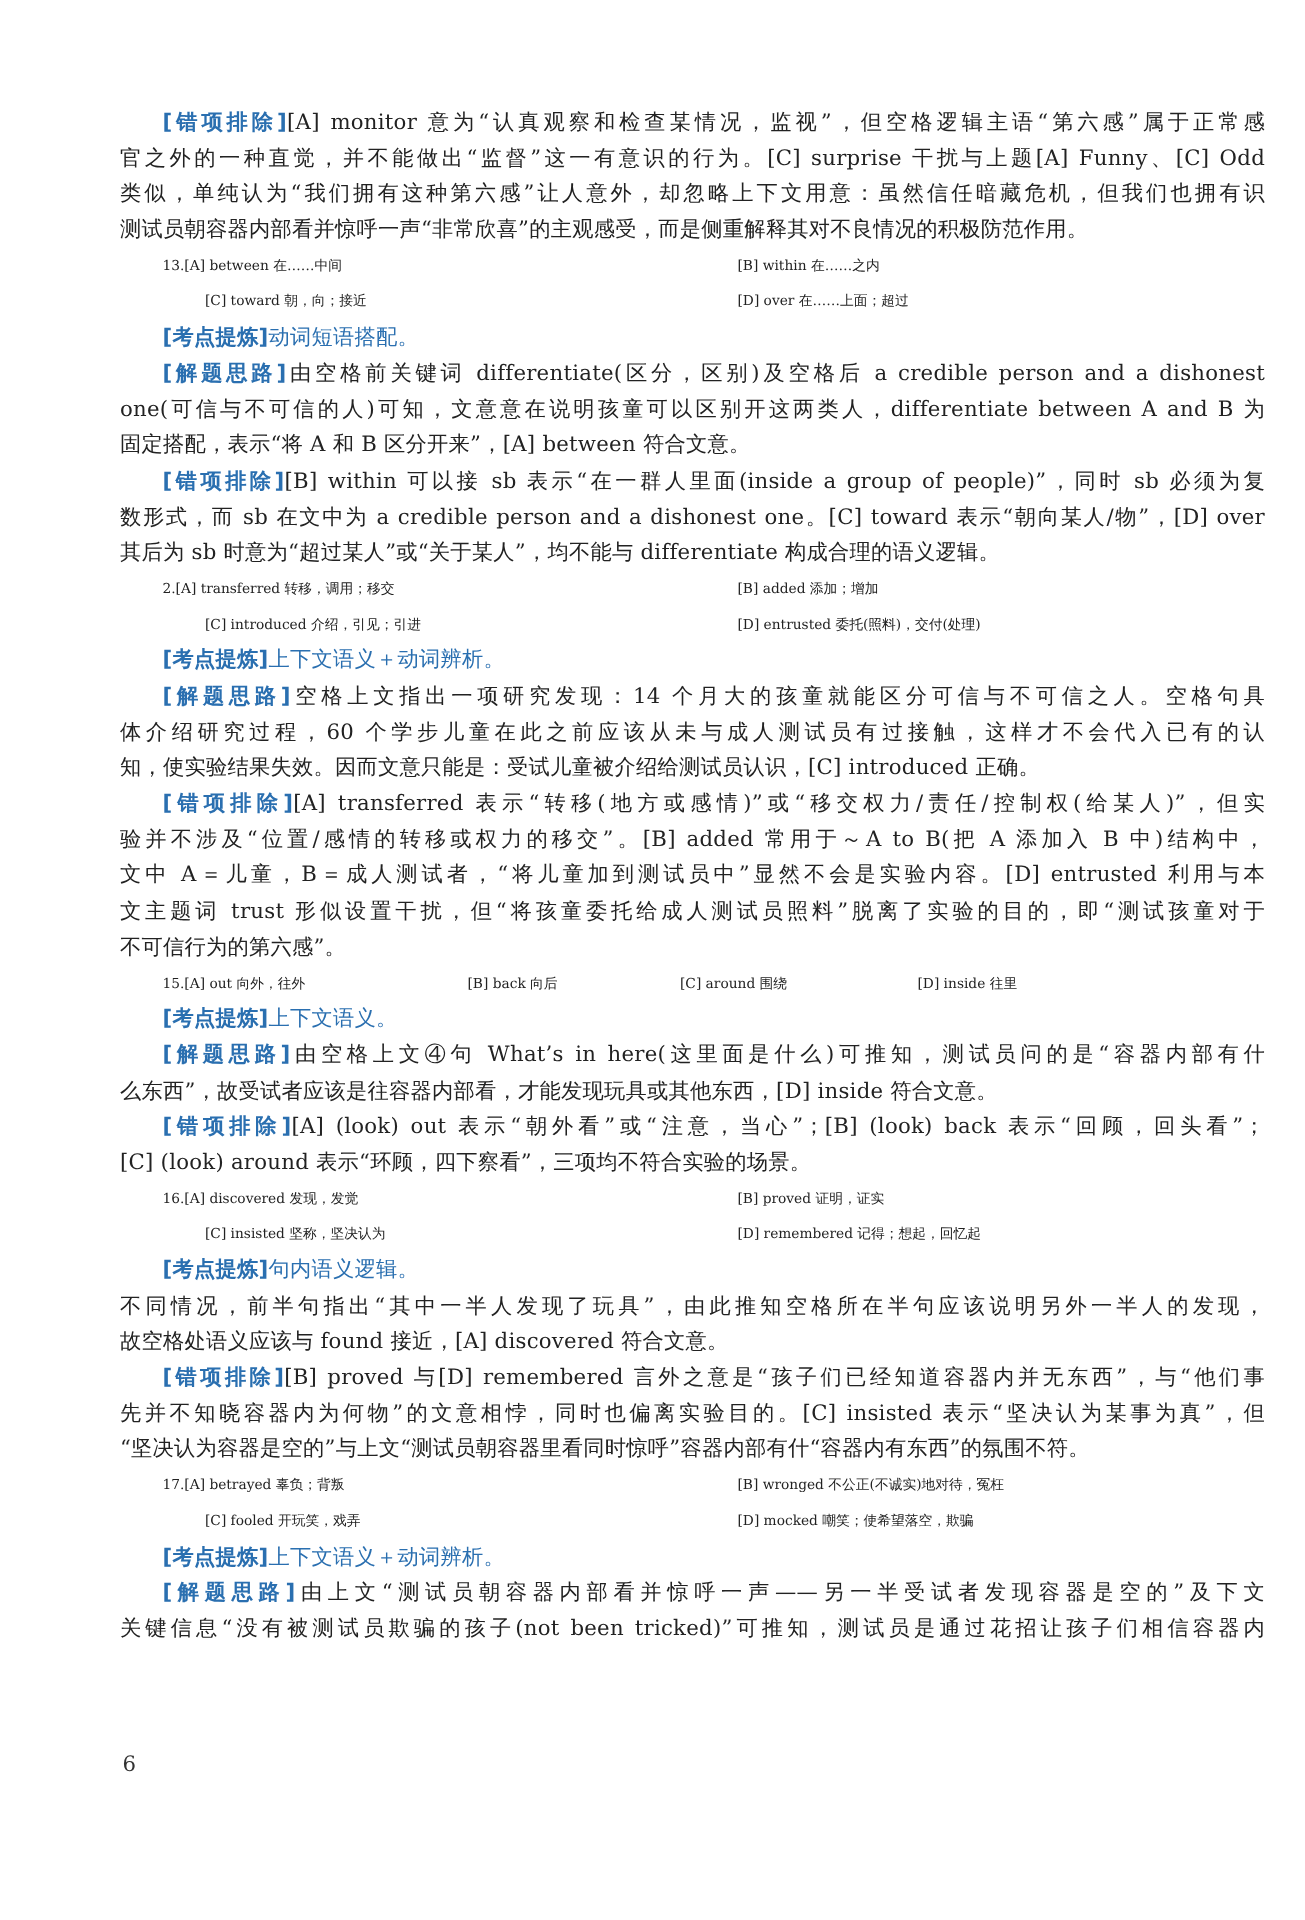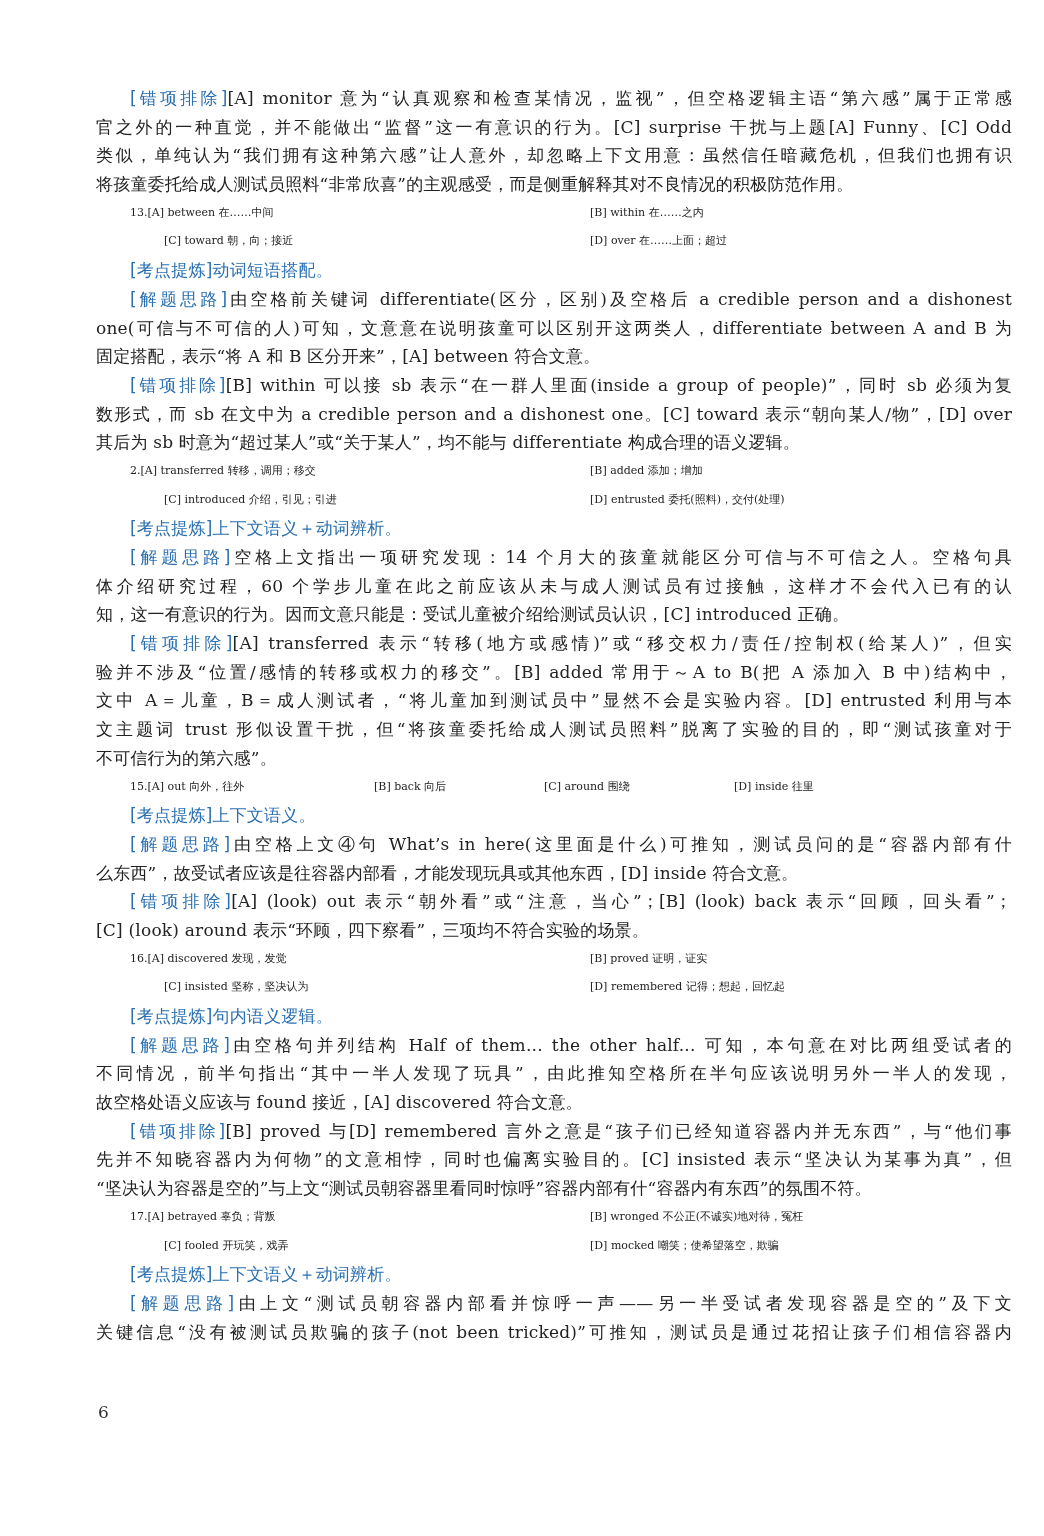--- a/index.html
+++ b/index.html
@@ -3,35 +3,35 @@
 <meta charset="utf-8">
 <style>
   html, body { margin: 0; padding: 0; background: #ffffff; }
   body { width: 1044px; height: 1536px; position: relative; overflow: hidden;
          font-family: "DejaVu Serif", "Liberation Serif", serif; color: #222; }
   .page { position: absolute; left: 96px; top: 84px; width: 916px; }
   .line { height: 28.7px; line-height: 28.7px; font-size: 17px; white-space: nowrap;
           text-align: justify; text-align-last: justify; letter-spacing: 0.2px; }
   .line.last { text-align-last: left; }
   .indent { padding-left: 34px; }
-  .tag { color: #2a6fb0; font-family: "DejaVu Sans", "Liberation Sans", sans-serif; font-weight: normal; }
+  .tag { color: #2a6fb0; font-family: "DejaVu Sans", "Liberation Sans", sans-serif; font-weight: bold; }
   .tagtext { color: #2a6fb0; font-family: "DejaVu Sans", "Liberation Sans", sans-serif; margin-top: 24px; }
   .opts { height: 28.7px; line-height: 28.7px; font-size: 11px; position: relative; white-space: nowrap; }
   .opt { position: absolute; top: 0; }
   .pagenum { position: absolute; left: 98px; top: 1402px; font-size: 17px; color: #333; }
 </style>
 </head>
 <body>
 
 <div class="page">
 
   <div class="line indent"><span class="tag">[错项排除]</span><span>[A] monitor 意为“认真观察和检查某情况，监视”，但空格逻辑主语“第六感”属于正常感</span></div>
   <div class="line">官之外的一种直觉，并不能做出“监督”这一有意识的行为。[C] surprise 干扰与上题[A] Funny、[C] Odd</div>
   <div class="line">类似，单纯认为“我们拥有这种第六感”让人意外，却忽略上下文用意：虽然信任暗藏危机，但我们也拥有识</div>
-  <div class="line last">将孩童委托给成人测试员照料“非常欣喜”的主观感受，而是侧重解释其对不良情况的积极防范作用。</div>
+  <div class="line last">测试员朝容器内部看并惊呼一声“非常欣喜”的主观感受，而是侧重解释其对不良情况的积极防范作用。</div>
 
   <div class="opts">
     <span class="opt" style="left:34px">13.[A] between 在……中间</span>
     <span class="opt" style="left:494px">[B] within 在……之内</span>
   </div>
   <div class="opts">
     <span class="opt" style="left:68px">[C] toward 朝，向；接近</span>
     <span class="opt" style="left:494px">[D] over 在……上面；超过</span>
   </div>
   <div class="line indent last"><span class="tag">[考点提炼]</span><span class="tagtext">动词短语搭配。</span></div>
@@ -46,21 +46,21 @@
     <span class="opt" style="left:34px">2.[A] transferred 转移，调用；移交</span>
     <span class="opt" style="left:494px">[B] added 添加；增加</span>
   </div>
   <div class="opts">
     <span class="opt" style="left:68px">[C] introduced 介绍，引见；引进</span>
     <span class="opt" style="left:494px">[D] entrusted 委托(照料)，交付(处理)</span>
   </div>
   <div class="line indent last"><span class="tag">[考点提炼]</span><span class="tagtext">上下文语义＋动词辨析。</span></div>
   <div class="line indent"><span class="tag">[解题思路]</span><span>空格上文指出一项研究发现：14 个月大的孩童就能区分可信与不可信之人。空格句具</span></div>
   <div class="line">体介绍研究过程，60 个学步儿童在此之前应该从未与成人测试员有过接触，这样才不会代入已有的认</div>
-  <div class="line last">知，这一有意识的行为。因而文意只能是：受试儿童被介绍给测试员认识，[C] introduced 正确。</div>
+  <div class="line last">知，使实验结果失效。因而文意只能是：受试儿童被介绍给测试员认识，[C] introduced 正确。</div>
   <div class="line indent"><span class="tag">[错项排除]</span><span>[A] transferred 表示“转移(地方或感情)”或“移交权力/责任/控制权(给某人)”，但实</span></div>
   <div class="line">验并不涉及“位置/感情的转移或权力的移交”。[B] added 常用于～A to B(把 A 添加入 B 中)结构中，</div>
   <div class="line">文中 A＝儿童，B＝成人测试者，“将儿童加到测试员中”显然不会是实验内容。[D] entrusted 利用与本</div>
   <div class="line">文主题词 trust 形似设置干扰，但“将孩童委托给成人测试员照料”脱离了实验的目的，即“测试孩童对于</div>
   <div class="line last">不可信行为的第六感”。</div>
 
   <div class="opts">
     <span class="opt" style="left:34px">15.[A] out 向外，往外</span>
     <span class="opt" style="left:278px">[B] back 向后</span>
     <span class="opt" style="left:448px">[C] around 围绕</span>
@@ -74,21 +74,20 @@
 
   <div class="opts">
     <span class="opt" style="left:34px">16.[A] discovered 发现，发觉</span>
     <span class="opt" style="left:494px">[B] proved 证明，证实</span>
   </div>
   <div class="opts">
     <span class="opt" style="left:68px">[C] insisted 坚称，坚决认为</span>
     <span class="opt" style="left:494px">[D] remembered 记得；想起，回忆起</span>
   </div>
   <div class="line indent last"><span class="tag">[考点提炼]</span><span class="tagtext">句内语义逻辑。</span></div>
-  <div class="line indent"><span class="tag">[解题思路]</span><span>由空格句并列结构 Half of them... the other half... 可知，本句意在对比两组受试者的</span></div>
   <div class="line">不同情况，前半句指出“其中一半人发现了玩具”，由此推知空格所在半句应该说明另外一半人的发现，</div>
   <div class="line last">故空格处语义应该与 found 接近，[A] discovered 符合文意。</div>
   <div class="line indent"><span class="tag">[错项排除]</span><span>[B] proved 与[D] remembered 言外之意是“孩子们已经知道容器内并无东西”，与“他们事</span></div>
   <div class="line">先并不知晓容器内为何物”的文意相悖，同时也偏离实验目的。[C] insisted 表示“坚决认为某事为真”，但</div>
   <div class="line last">“坚决认为容器是空的”与上文“测试员朝容器里看同时惊呼”容器内部有什“容器内有东西”的氛围不符。</div>
 
   <div class="opts">
     <span class="opt" style="left:34px">17.[A] betrayed 辜负；背叛</span>
     <span class="opt" style="left:494px">[B] wronged 不公正(不诚实)地对待，冤枉</span>
   </div>

